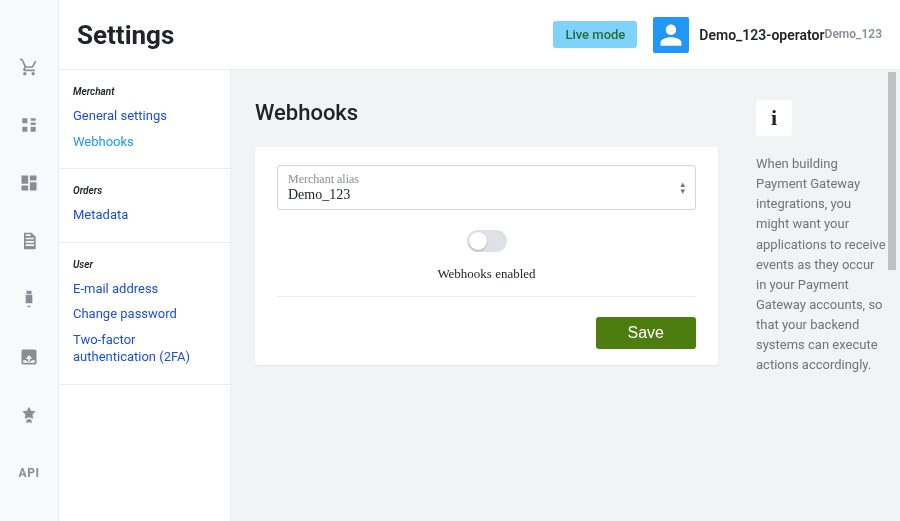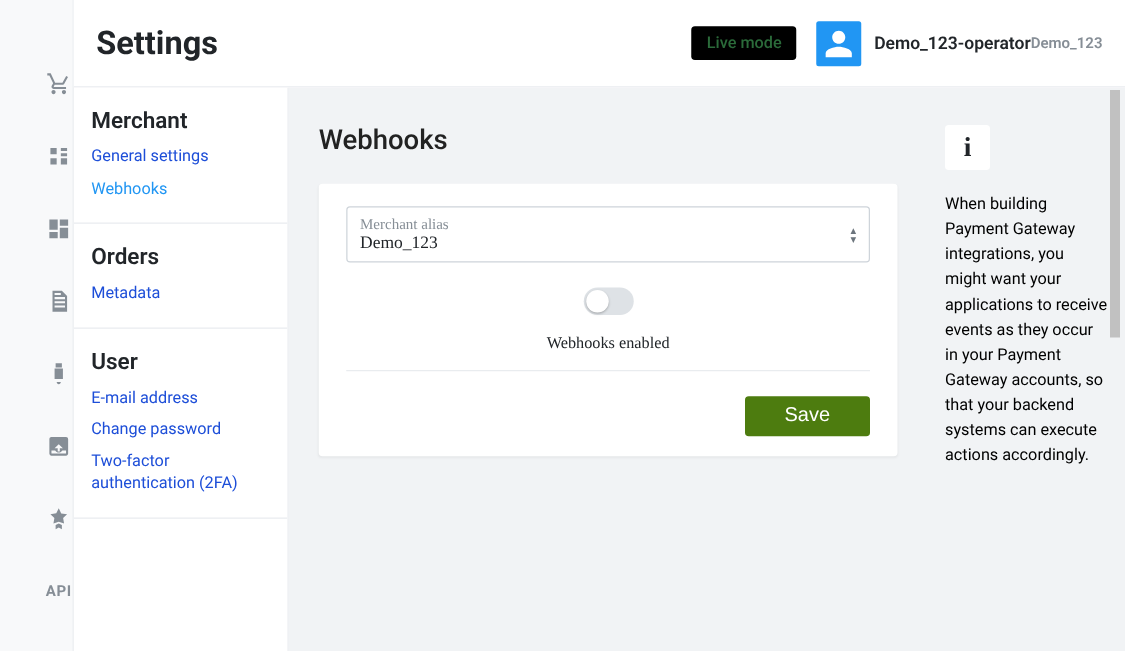--- a/index.html
+++ b/index.html
@@ -1,44 +1,44 @@
 <!DOCTYPE html>
 <html><head>
 <meta charset="utf-8">
 <style>
 * { box-sizing: border-box; margin: 0; padding: 0; }
 body { font-family: -apple-system, BlinkMacSystemFont, "Segoe UI", Roboto, Arial, sans-serif; font-size: 14px; color: #212529; background: #fff; overflow: hidden; }
 .app { display: flex; width: 900px; height: 521px; }
 
 
-.rail { width: 58px; background: #f8f9fa; display: flex; flex-direction: column; align-items: flex-end; padding-top: 56px; gap: 36px; }
+.rail { width: 58px; background: #f8f9fa; display: flex; flex-direction: column; align-items: center; padding-top: 56px; gap: 36px; }
 .rail .ic { width: 22px; height: 22px; color: #868e96; display: flex; align-items: center; justify-content: center; }
 .rail .ic svg { width: 20px; height: 20px; fill: currentColor; }
 .rail .api { font-size: 12px; font-weight:700; letter-spacing: 0.5px; color:#868e96; }
 
 
 .main { flex: 1; display: flex; flex-direction: column; border-left: 1px solid #e9ecef; position: relative; }
 
 
 .header { height: 70px; display: flex; align-items: center; padding: 0 18px; border-bottom: 1px solid #e9ecef; background:#fff; }
 .header .title { font-size: 26px; font-weight: 700; flex: 1; }
-.badge-live { background: #000000; color: #2b6b3a; padding: 6px 12px; border-radius: 3px; font-size: 13px; font-weight: 500; margin-right: 16px; }
+.badge-live { background: #7dd3fc; color: #2b6b3a; padding: 6px 12px; border-radius: 3px; font-size: 13px; font-weight: 500; margin-right: 16px; }
 .avatar { width: 36px; height: 36px; background: #2196f3; border-radius: 2px; display:flex;align-items:center;justify-content:center;margin-right:10px; }
 .avatar svg { width: 26px; height: 26px; fill:#fff; }
 .user-block { display:flex; flex-direction:row; }
 .user-name { font-weight:600; font-size:14px; }
 .user-sub { color:#868e96; font-size:12px; font-weight:600; }
 
 
 .body { flex:1; display:flex; overflow:hidden; }
 
 
 .sidenav { width: 172px; border-right:1px solid #e9ecef; background:#fff; overflow-y:auto; }
 .sidegrp { padding: 16px 14px 10px 14px; border-bottom:1px solid #e9ecef; }
-.sidegrp h4 { font-size:18px; font-weight:600; margin-bottom:10px; }
+.sidegrp h4 { font-size:10px; font-weight:600; margin-bottom:10px;font-style:italic; }
 .sidegrp a { display:block; color:#1d4ed8; text-decoration:none; font-size:13px; margin-bottom:8px; line-height:1.35; cursor:pointer; }
 .sidegrp a.active { color:#2196f3; }
 
 
 .content { flex:1; background:#f1f3f5; overflow-y:auto; position:relative; display:flex; }
 .content-inner { flex:1; padding: 30px 24px 24px 24px; }
 .page-h { font-size:22px; font-weight:500; margin-bottom:22px; color:#222; }
 
 .card { background:#fff; border-radius:3px; padding:0; box-shadow:0 1px 2px rgba(0,0,0,0.05); }
 .card-body { padding: 18px 22px 4px 22px; font-family: Liberation Serif, serif; }
@@ -52,21 +52,21 @@
 .toggle .knob { width:18px; height:18px; background:#fff; border-radius:50%; position:absolute; top:2px; left:2px; box-shadow:0 1px 2px rgba(0,0,0,0.25); }
 .toggle-label { font-size:13px; color:#212529; }
 
 .card-footer { display:flex; justify-content:flex-end; padding:16px 22px; }
 .btn-primary { background:#4d7c0f; color:#fff; border:none; border-radius:3px; padding:7px 32px; font-size:16px; font-weight:500; cursor:pointer; }
 
 
 .infopanel { width:158px; padding: 30px 14px 20px 14px; background:#f1f3f5; }
 .infobadge { width:36px; height:36px; background:#fff; border-radius:3px; display:flex; align-items:center; justify-content:center; margin-bottom:18px; }
 .infobadge span { font-family: Georgia, "Times New Roman", serif; font-weight:700; font-size:22px; }
-.infotext { font-size:13px; line-height:1.55; color:#000000; }
+.infotext { font-size:13px; line-height:1.55; color:#737373; }
 
 
 .scrollbar { position:absolute; right:2px; top:70px; bottom:2px; width:12px; }
 .scroll-thumb { position:absolute; right:2px; top:2px; width:8px; height:198px; background:#c1c1c1; border-radius:0; }
 </style>
 </head>
 <body>
 
 <div class="app">
 

